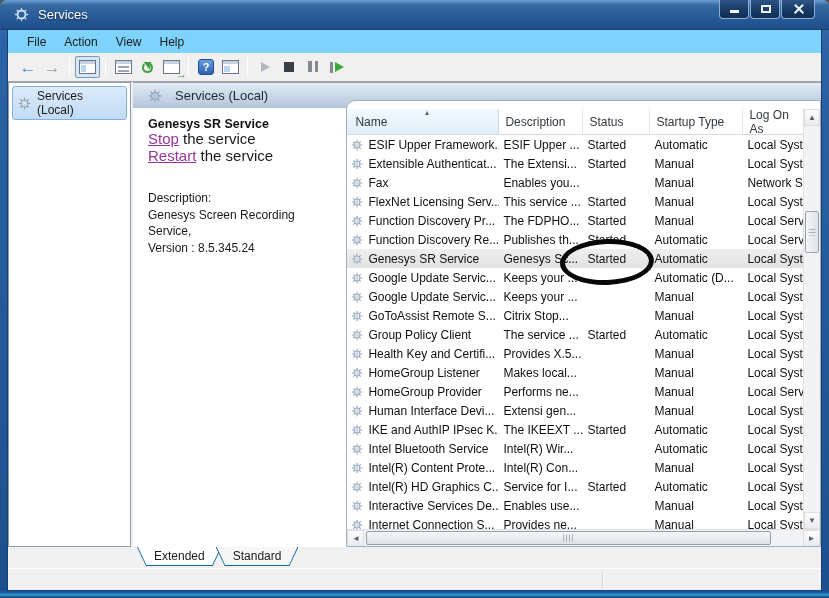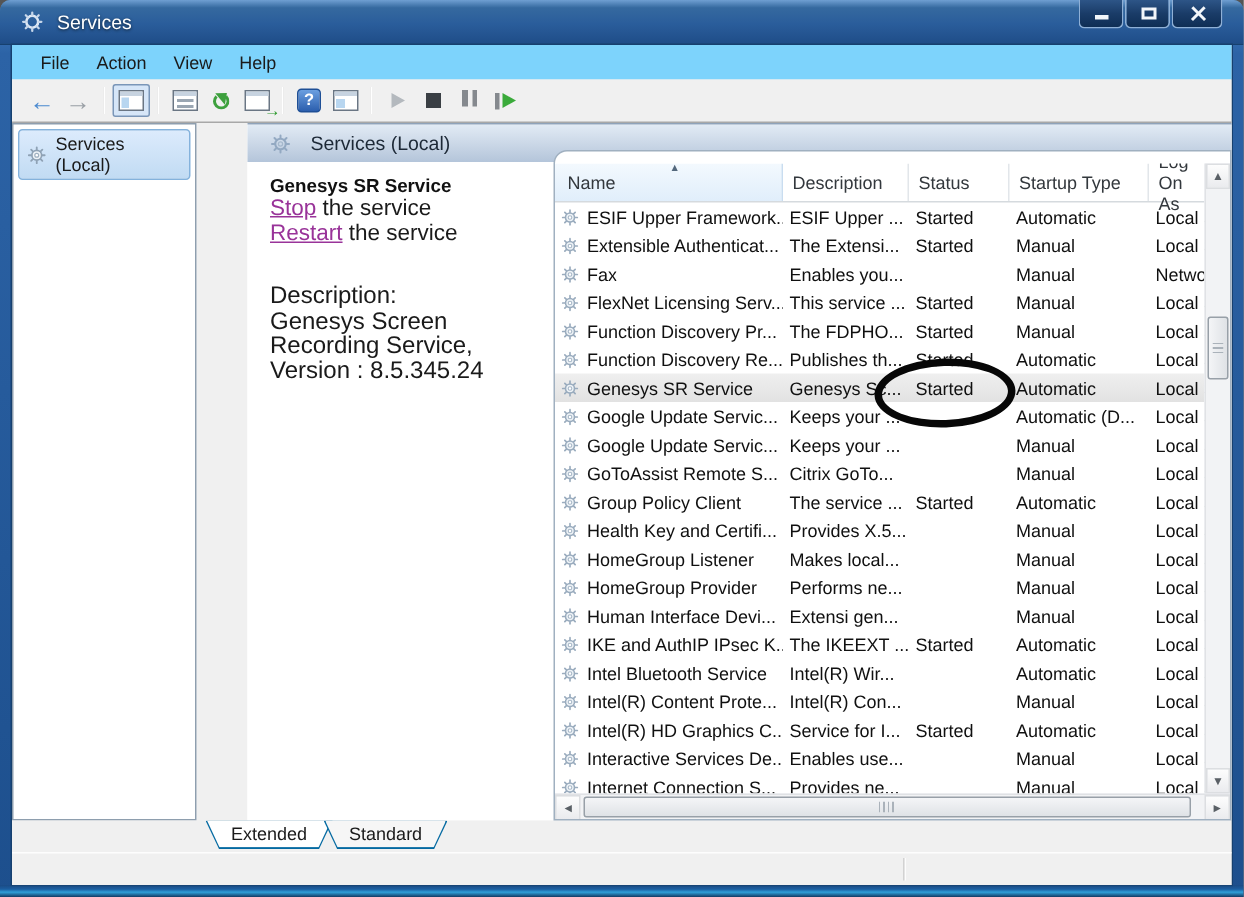--- a/index.html
+++ b/index.html
@@ -55,38 +55,38 @@
     display:flex; align-items:center; justify-content:center;
     background:linear-gradient(180deg,#6b9fe0,#2c5fae); }
   .tri { width:0; height:0; border-left:9px solid #b4b9be; border-top:5.5px solid transparent; border-bottom:5.5px solid transparent; }
   .sq { width:10px; height:10px; background:#3a3f44; }
   .pbar { width:3.5px; height:11px; background:#808archive589; background:#85898e; display:inline-block; }
   .pbar + .pbar { margin-left:3px; }
   .rbar { width:3.5px; height:11px; background:#85898e; display:inline-block; margin-right:2px; }
   .tri-green { width:0; height:0; border-left:9px solid #3aaa3a; border-top:5.5px solid transparent; border-bottom:5.5px solid transparent; }
 
   
-  .main { flex:1; display:flex; min-height:0;gap:32px; }
+  .main { flex:1; display:flex; min-height:0; }
   .tree-panel { width:123px; background:#fff; border:1px solid #8e9eae; margin-right:2px; }
   .tree-item { display:flex; align-items:center; margin:3px 3px; padding:2px 5px; font-size:12px; color:#1a1a1a;
     background:linear-gradient(180deg,#dcebfc,#c1dbf3); border:1px solid #84b2dc; border-radius:3px; }
   .tree-item .lbl { margin-left:6px; }
 
   .right-area { flex:1; display:flex; flex-direction:column; min-width:0; background:#fff; }
   .band { height:26px; flex:0 0 26px; display:flex; align-items:center; padding-left:15px;
     background:linear-gradient(180deg,#e2ebf5 0%,#c9d6e6 55%,#b4c5da 100%);
     border-top:1px solid #8fa3ba; }
   .band .lbl { margin-left:13px; font-size:13px; color:#1c2836; }
 
   .content-row { flex:1; display:flex; min-height:0; }
   .extended-panel { width:214px; padding:9px 10px 0 15px; background:#fff; }
   .svc-title { font-size:12.5px; font-weight:bold; color:#111; }
   .svc-links { margin-top:0; font-size:15px; color:#1a1a1a; line-height:16.5px; }
   .link { color:#993399; text-decoration:underline; cursor:pointer; }
-  .svc-desc { margin-top:26px; font-size:16px; color:#1a1a1a; line-height:16.5px; }
+  .svc-desc { margin-top:26px; font-size:12px; color:#1a1a1a; line-height:16.5px; }
 
   .table-panel { width:476px; position:relative; margin-top:-8px; background:#fff;
     border:1px solid #a0b0c0; border-radius:9px 0 0 0; overflow:hidden; }
   .list-region { position:absolute; left:0; top:8px; right:17px; bottom:17px; overflow:hidden; }
   .list-header { height:26px; display:flex; border-bottom:1px solid #d5dade; font-size:12px; color:#33383d; }
   .hcell { display:flex; align-items:center; padding-left:6px; border-right:1px solid #e2e6ea; position:relative; }
   .hcell.hname { width:152px; padding-left:8px; background:linear-gradient(180deg,#f3f9fe,#e0eefb); border-right:1px solid #c9ddf0; }
   .sort-arrow { position:absolute; left:76px; top:0px; font-size:7px; color:#54687c; }
   .hcell.hdesc { width:84px; } .hcell.hstatus { width:67px; } .hcell.hstartup { width:93px; } .hcell.hlogon { flex:1; border-right:none; }
 
@@ -416,21 +416,21 @@
     <div class="c name">
       <span class="gear">
         <svg width="12" height="12" viewBox="0 0 16 16">
                           <circle cx="8" cy="8" r="4" fill="#eef3f7" stroke="#9aacbe" stroke-width="1.4"></circle>
                           <circle cx="8" cy="8" r="1.6" fill="#fff" stroke="#a8b8c8"></circle>
                           <path d="M14.5 8H12.5M8 14.5V12.5M1.5 8H3.5M8 1.5V3.5M12.6 12.6L11.2 11.2M3.4 12.6L4.8 11.2M3.4 3.4L4.8 4.8M12.6 3.4L11.2 4.8" stroke="#9aacbe" stroke-width="1.5" stroke-linecap="round"></path>
                         </svg>
       </span>
       <span class="nm">GoToAssist Remote S...</span>
     </div>
-    <div class="c desc">Citrix GoTo...</div>
+    <div class="c desc">Citrix Stop...</div>
     <div class="c status"></div>
     <div class="c startup">Manual</div>
     <div class="c logon">Local Syste</div>
   </div>
                   <div class="srow">
     <div class="c name">
       <span class="gear">
         <svg width="12" height="12" viewBox="0 0 16 16">
                           <circle cx="8" cy="8" r="4" fill="#eef3f7" stroke="#9aacbe" stroke-width="1.4"></circle>
                           <circle cx="8" cy="8" r="1.6" fill="#fff" stroke="#a8b8c8"></circle>

